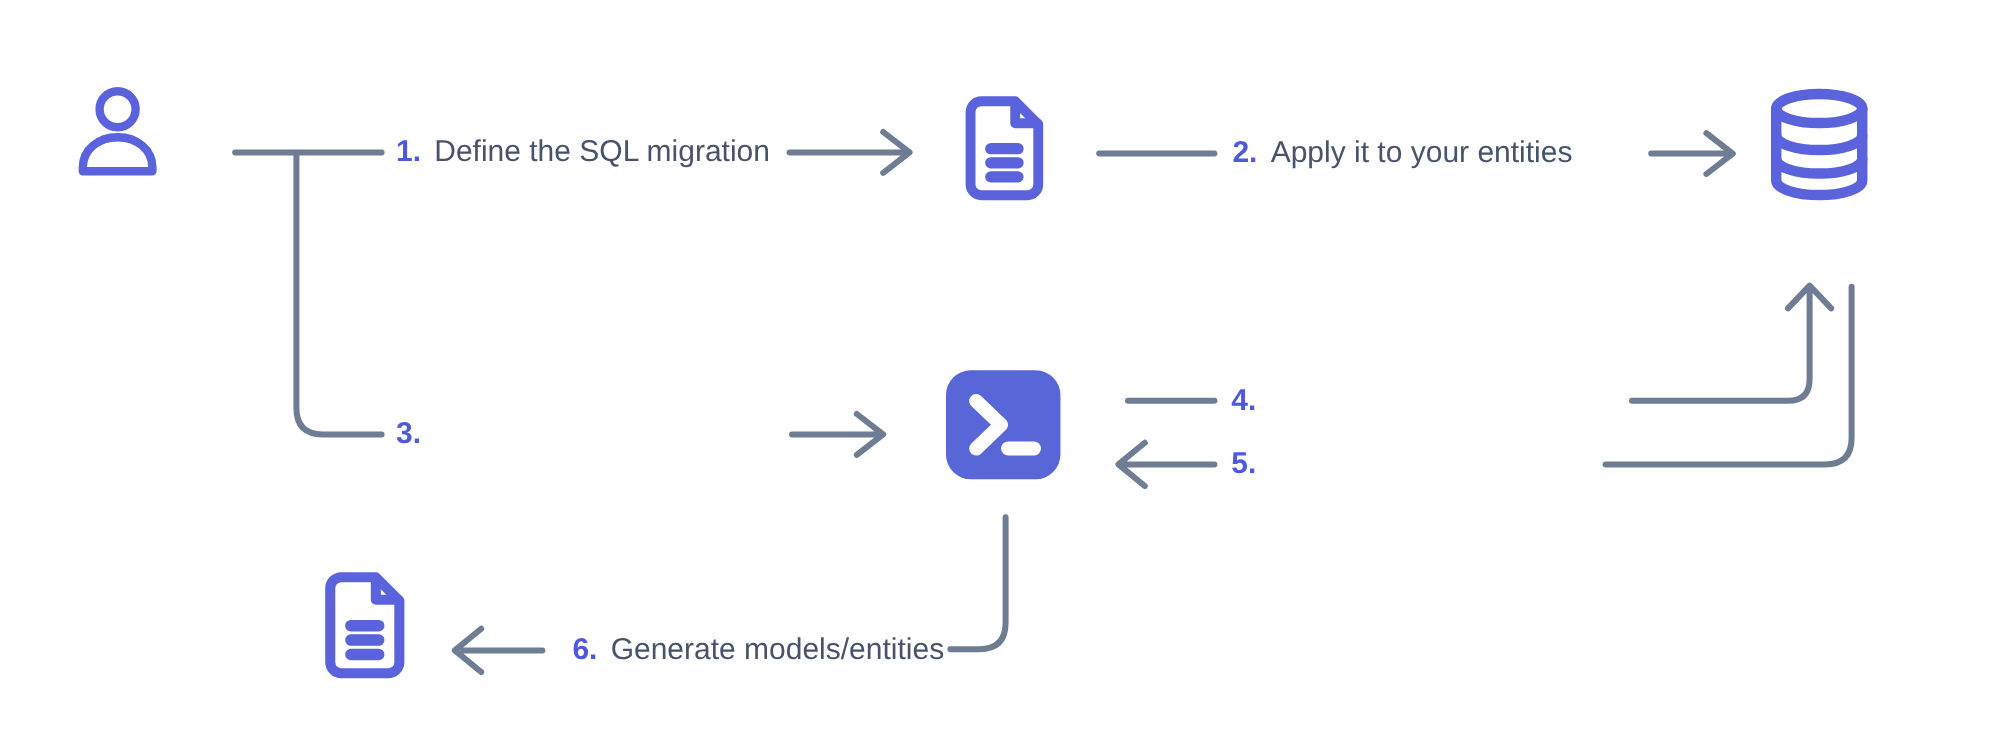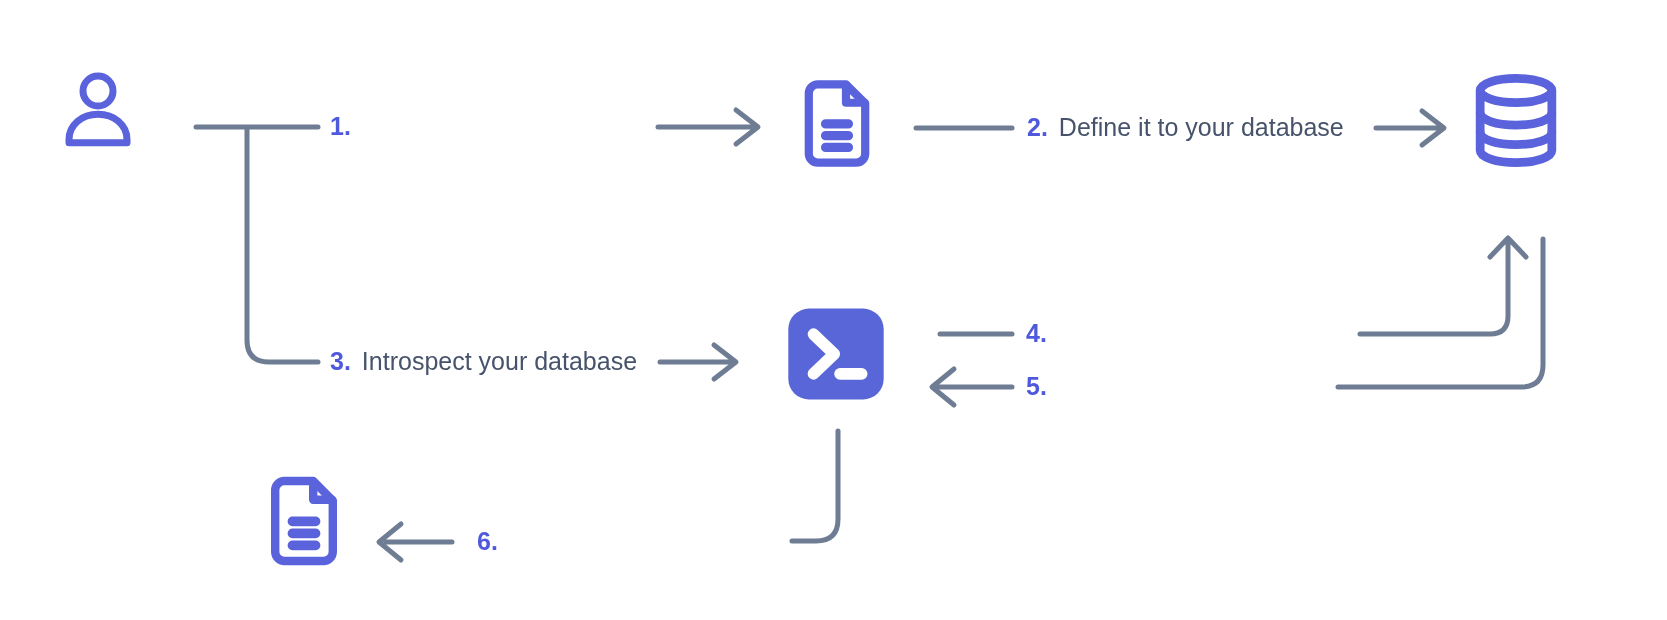--- a/index.html
+++ b/index.html
@@ -109,32 +109,33 @@
   </svg>
 
   <svg class="icon icon-file-2" width="96" height="130" viewBox="0 0 24 24" fill="none" stroke="var(--color-icon)" stroke-width="2.1" stroke-linecap="round" stroke-linejoin="round" aria-hidden="true">
     <path d="M14.3 2 H7.1 a2.3 2.3 0 0 0 -2.3 2.3 v15.4 a2.3 2.3 0 0 0 2.3 2.3 h9.8 a2.3 2.3 0 0 0 2.3 -2.3 V6.9 Z"></path>
     <path d="M14.3 2.2 v4.5 h4.7"></path>
     <path stroke-width="2.4" d="M9.1 12.1 h5.8 M9.1 15.1 h5.8 M9.1 18.1 h5.8"></path>
   </svg>
 
   <div class="step-label step-1">
     <span class="num">1.</span>
+    <span class="txt">Define the SQL migration</span>
   </div>
   <div class="step-label step-2">
     <span class="num">2.</span>
-    <span class="txt">Define it to your database</span>
+    <span class="txt">Apply it to your entities</span>
   </div>
   <div class="step-label step-3">
     <span class="num">3.</span>
-    <span class="txt">Introspect your database</span>
   </div>
   <div class="step-label step-4">
     <span class="num">4.</span>
   </div>
   <div class="step-label step-5">
     <span class="num">5.</span>
   </div>
   <div class="step-label step-6">
     <span class="num">6.</span>
+    <span class="txt">Generate models/entities</span>
   </div>
 
 </div>
 
 </body></html>

